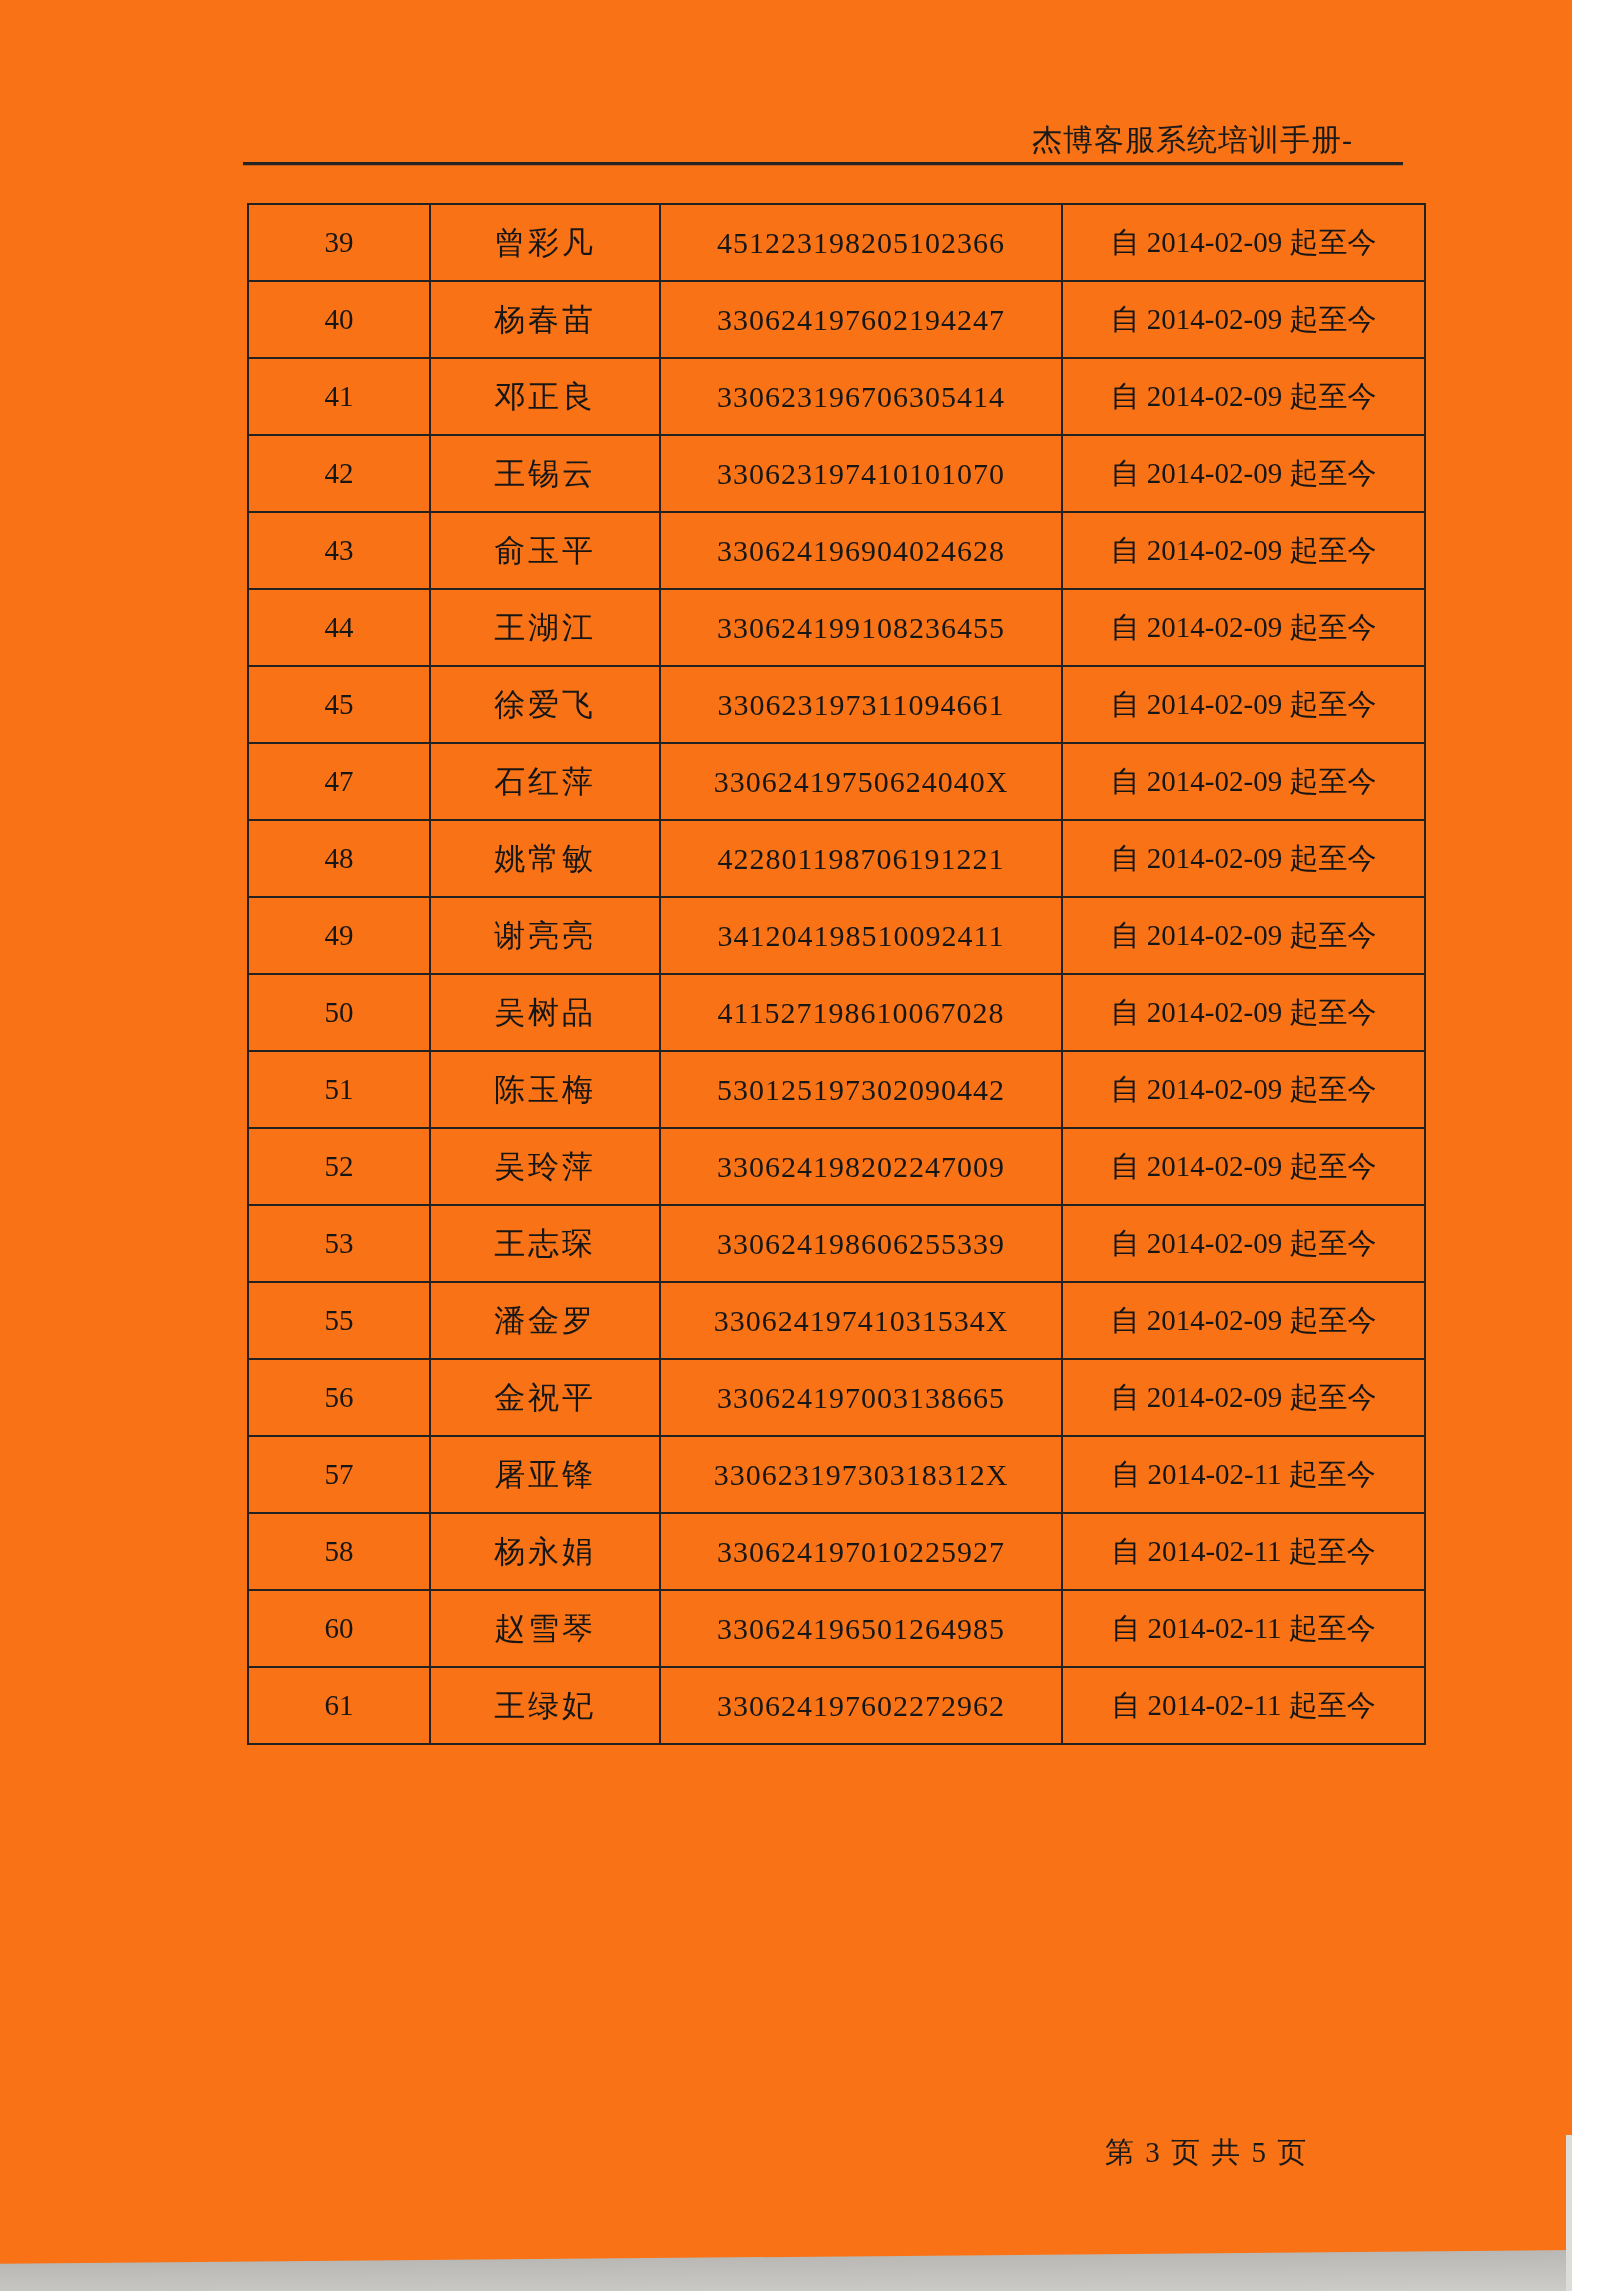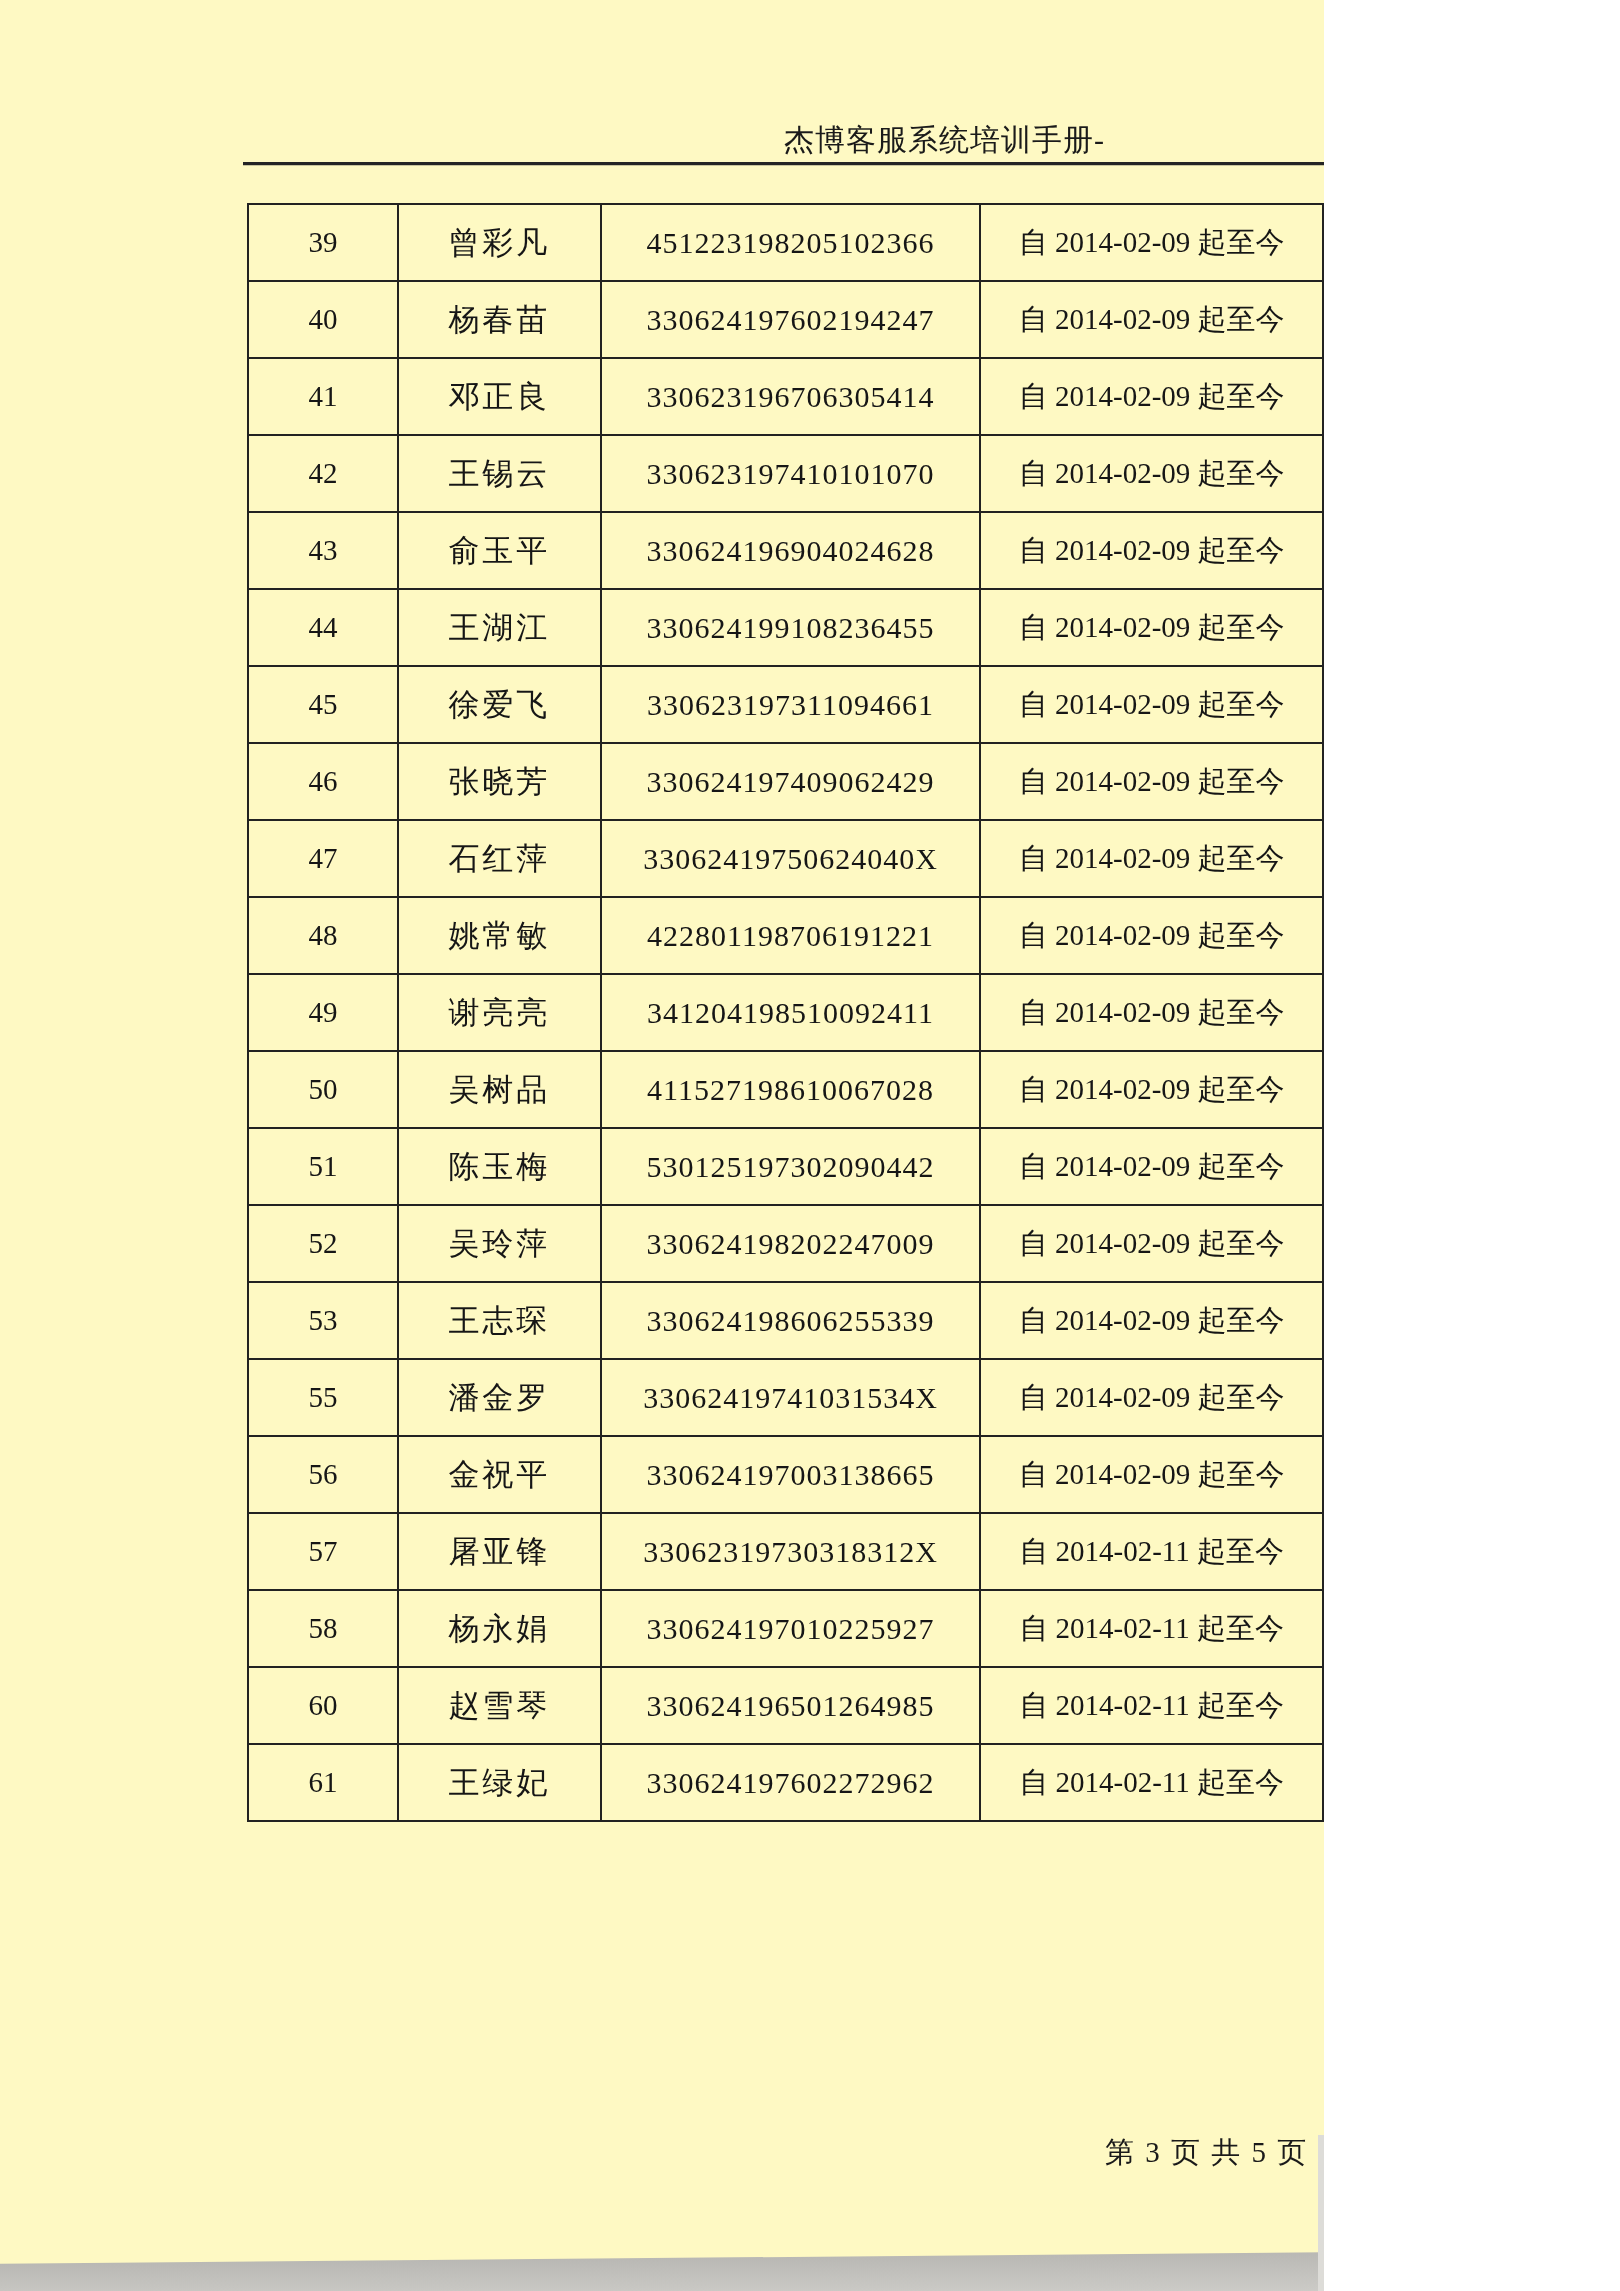--- a/index.html
+++ b/index.html
@@ -1,19 +1,19 @@
 <!DOCTYPE html>
 <html><head>
 <meta charset="utf-8">
 <style>
   html,body{margin:0;padding:0;}
   .page{
     position:relative;
-    width:1324px;height:2292px;
-    background:#fef9c3;
+    width:1572px;height:2292px;
+    background:#f97316;
     overflow:hidden;
     font-family:"Liberation Serif","DejaVu Serif",serif;
     color:#161616;
   }
   .header-title{
     position:absolute;
     top:120px;right:219px;
     font-size:30px;
     letter-spacing:1px;
     white-space:nowrap;
@@ -123,26 +123,20 @@
           <td class="col-id">330624199108236455</td>
           <td class="col-period">自 2014-02-09 起至今</td>
         </tr>
         <tr>
           <td class="col-no">45</td>
           <td class="col-name">徐爱飞</td>
           <td class="col-id">330623197311094661</td>
           <td class="col-period">自 2014-02-09 起至今</td>
         </tr>
         <tr>
-          <td class="col-no">46</td>
-          <td class="col-name">张晓芳</td>
-          <td class="col-id">330624197409062429</td>
-          <td class="col-period">自 2014-02-09 起至今</td>
-        </tr>
-        <tr>
           <td class="col-no">47</td>
           <td class="col-name">石红萍</td>
           <td class="col-id">33062419750624040X</td>
           <td class="col-period">自 2014-02-09 起至今</td>
         </tr>
         <tr>
           <td class="col-no">48</td>
           <td class="col-name">姚常敏</td>
           <td class="col-id">422801198706191221</td>
           <td class="col-period">自 2014-02-09 起至今</td>

